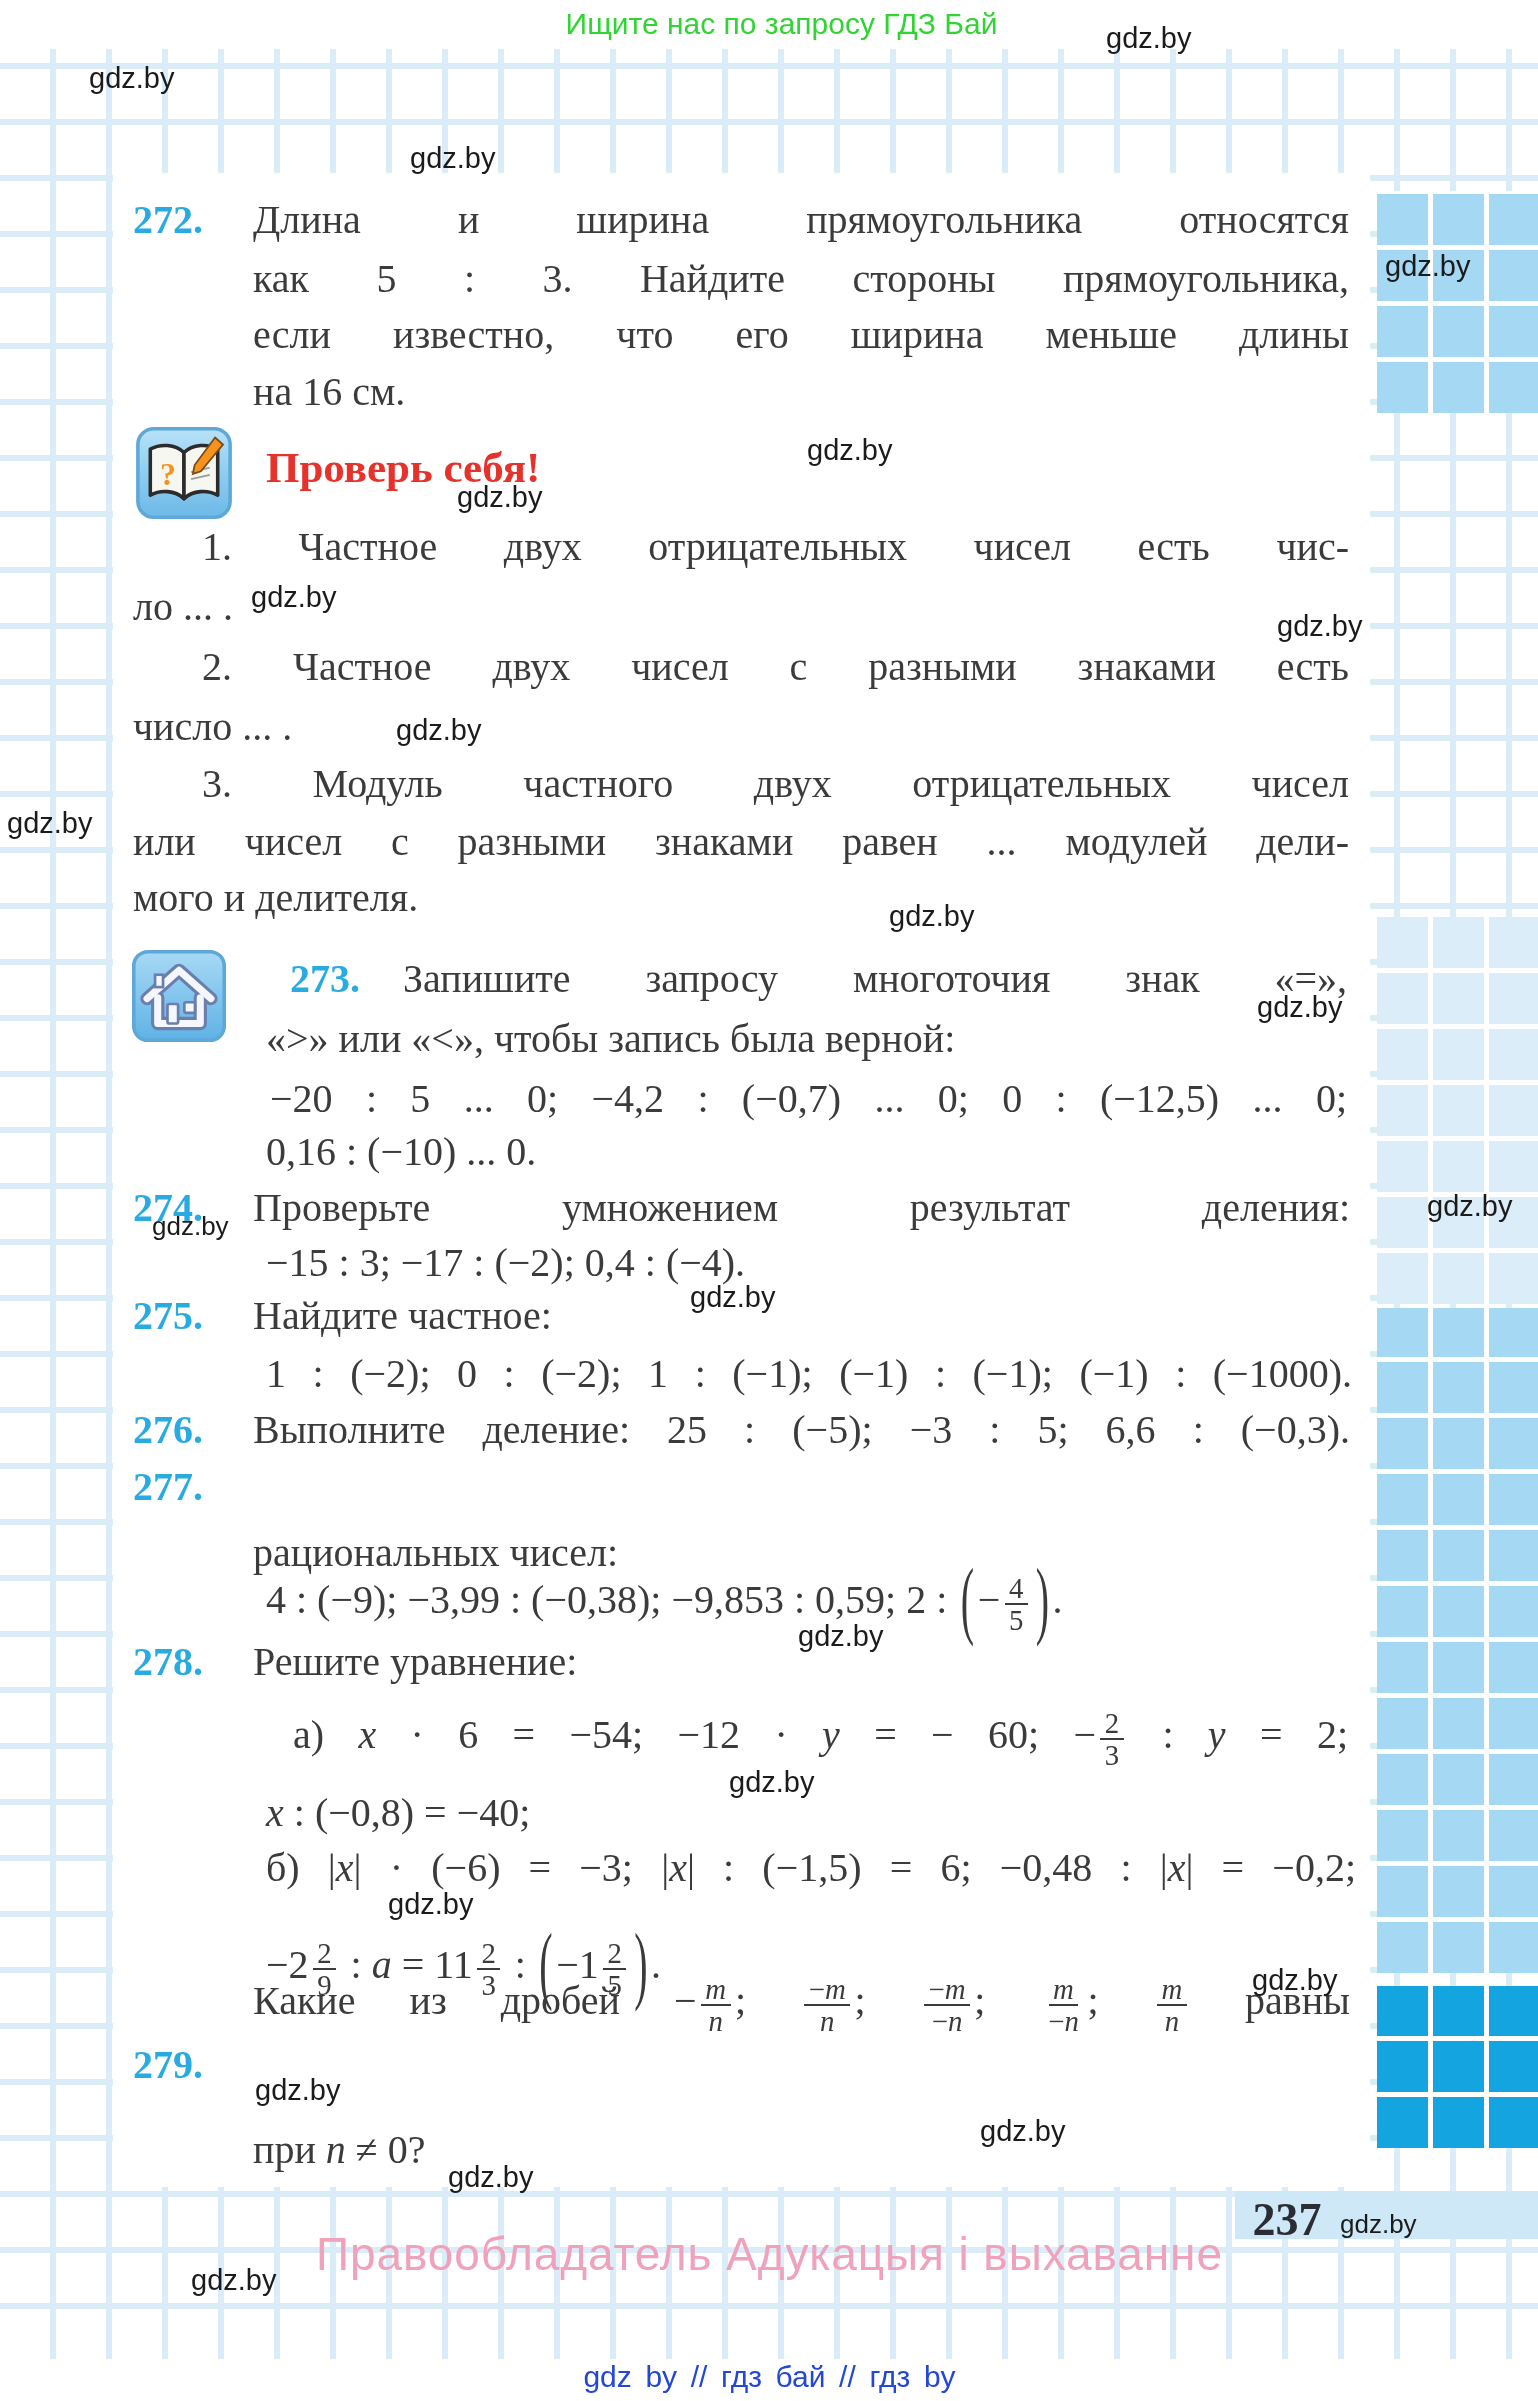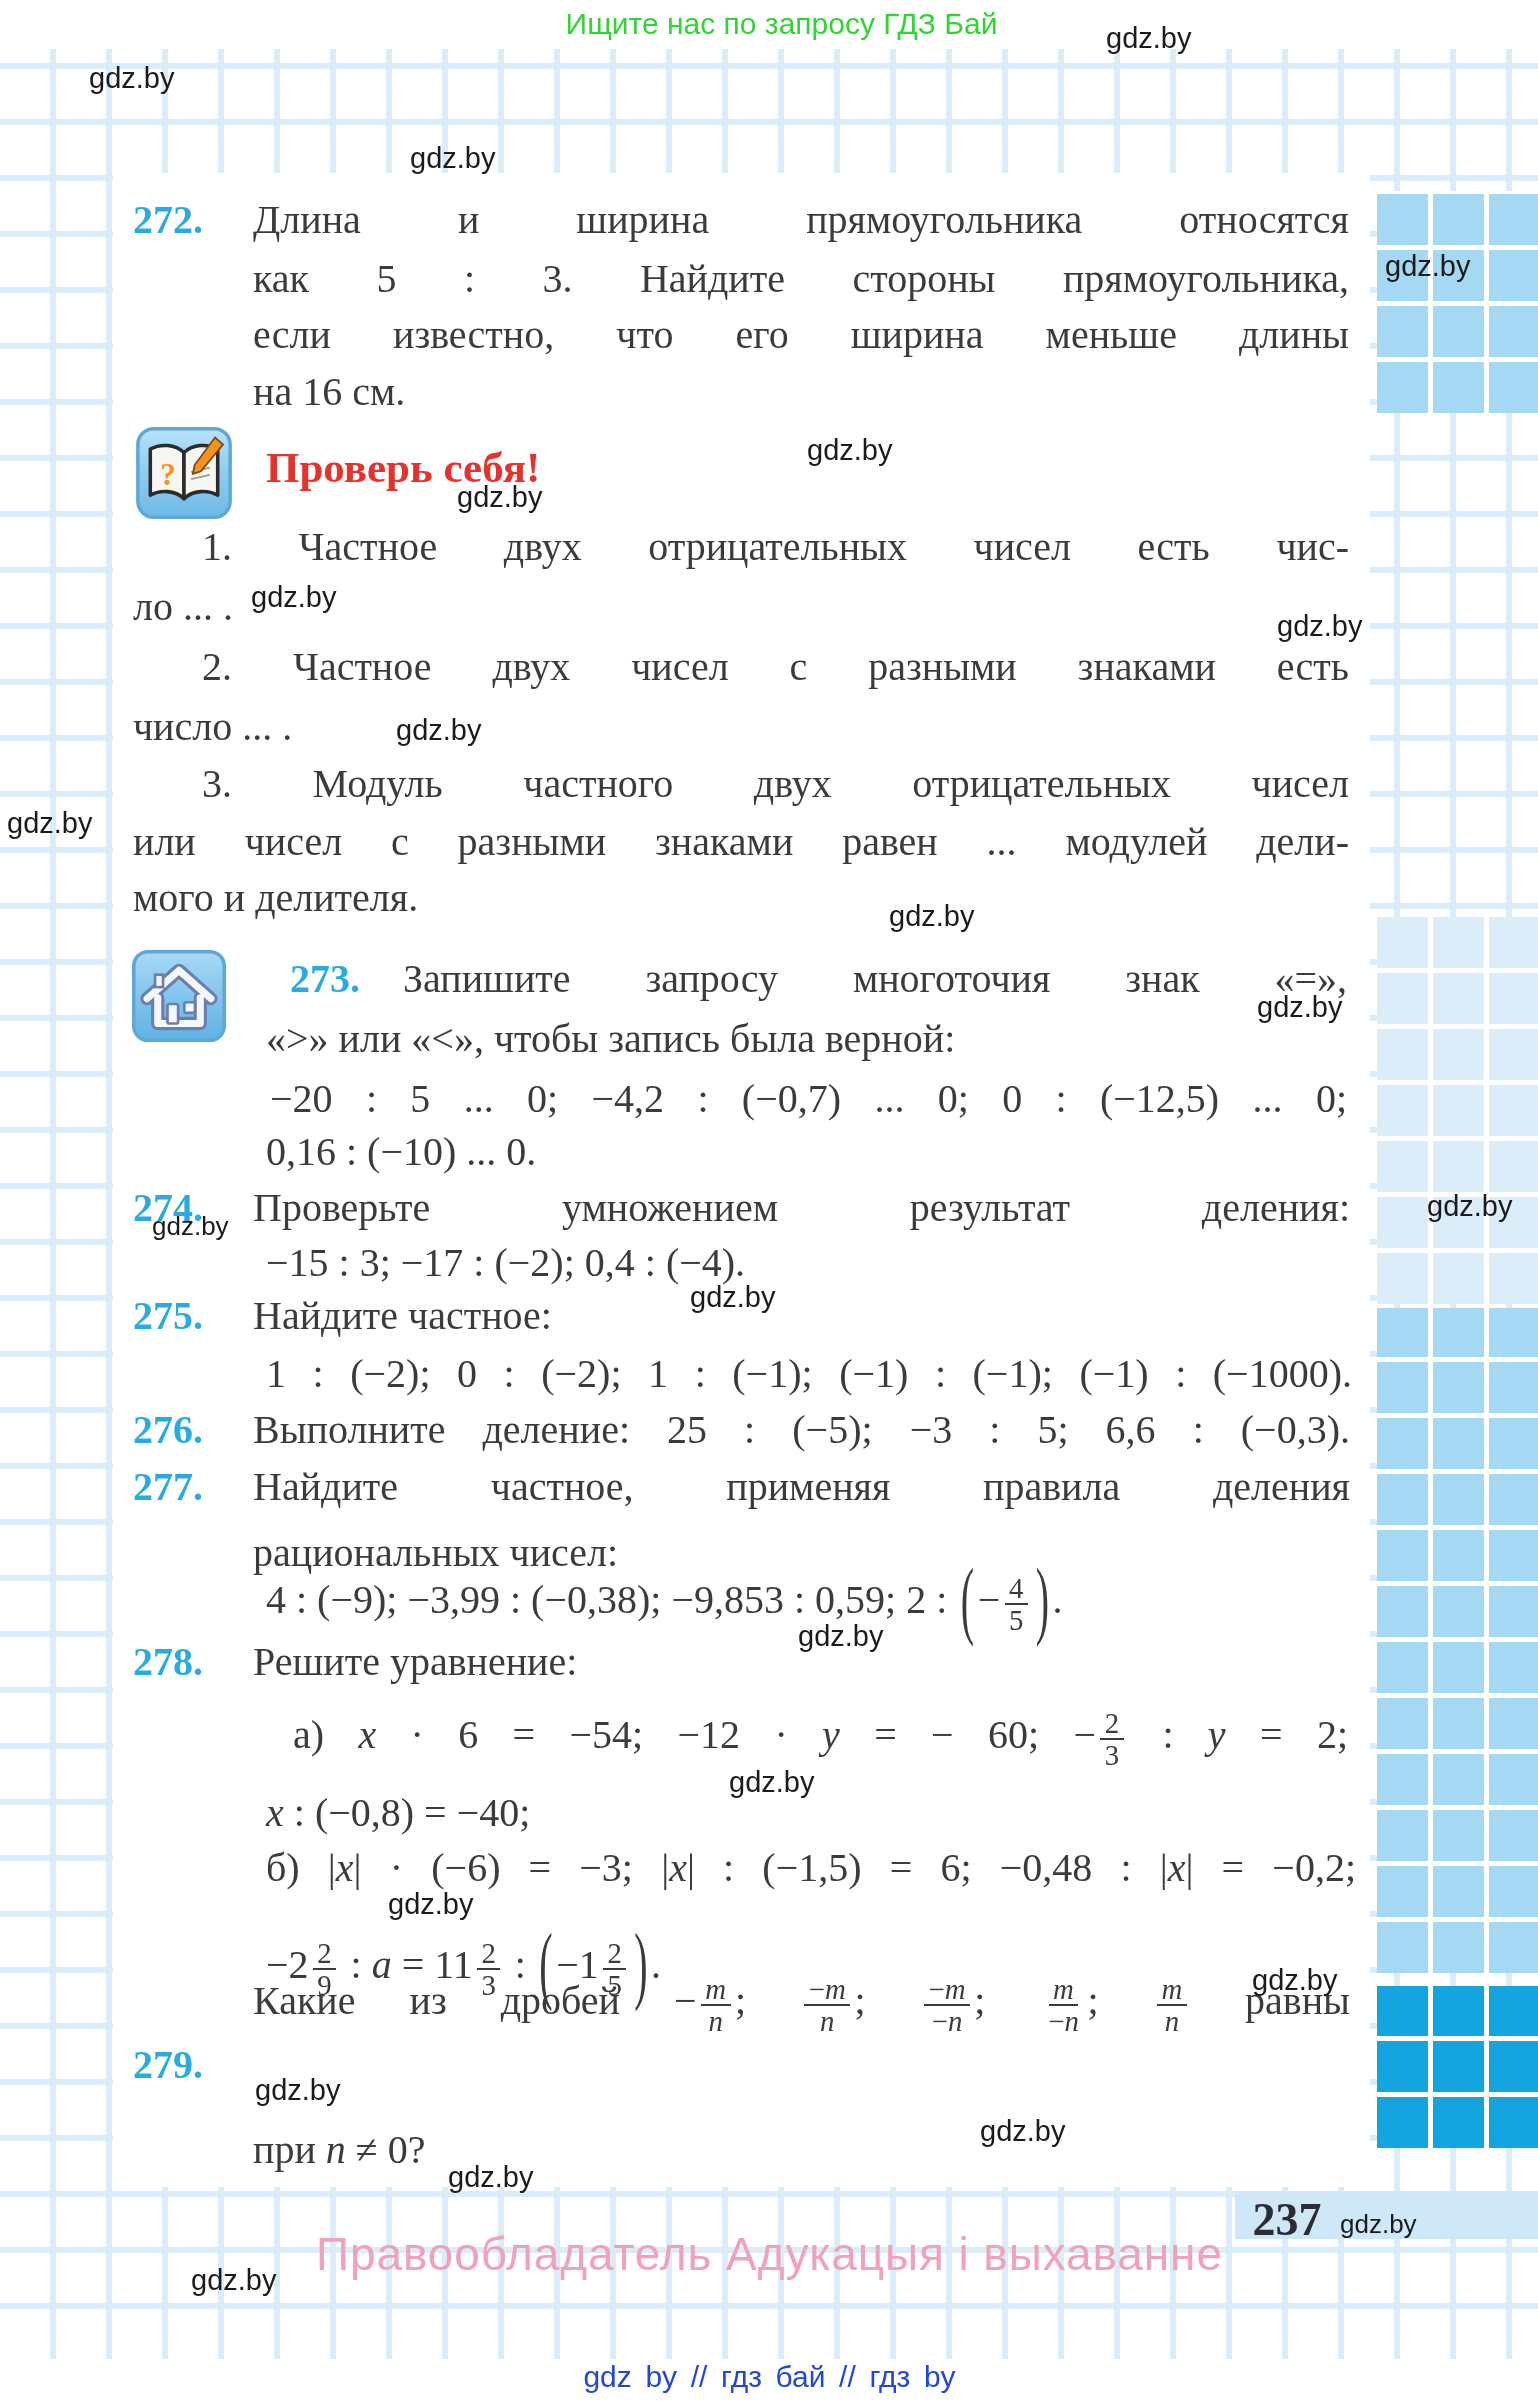--- a/index.html
+++ b/index.html
@@ -186,21 +186,20 @@
   <div class="ln" id="q274b">−15 : 3; −17 : (−2); 0,4 : (−4).</div>
 
   <div class="ln num" id="q275n">275.</div>
   <div class="ln" id="q275a">Найдите частное:</div>
   <div class="ln j" id="q275b">1 : (−2); 0 : (−2); 1 : (−1); (−1) : (−1); (−1) : (−1000).</div>
 
   <div class="ln num" id="q276n">276.</div>
   <div class="ln j" id="q276a">Выполните деление: 25 : (−5); −3 : 5; 6,6 : (−0,3).</div>
 
   <div class="ln num" id="q277n">277.</div>
-  <div class="ln j" id="q277a">Найдите частное, применяя правила деления</div>
   <div class="ln" id="q277b">рациональных чисел:</div>
   <div class="ln" id="q277c">4 : (−9); −3,99 : (−0,38); −9,853 : 0,59; 2 : <span class="bp">(</span>−<span class="f">
         <span class="n">4</span>
         <span class="d">5</span>
       </span><span class="bp">)</span>.</div>
 
   <div class="ln num" id="q278n">278.</div>
   <div class="ln" id="q278a">Решите уравнение:</div>
   <div class="ln j" id="q278b">а) <i>x</i> · 6 = −54;  −12 · <i>y</i> = − 60;  −<span class="f">
         <span class="n">2</span>

